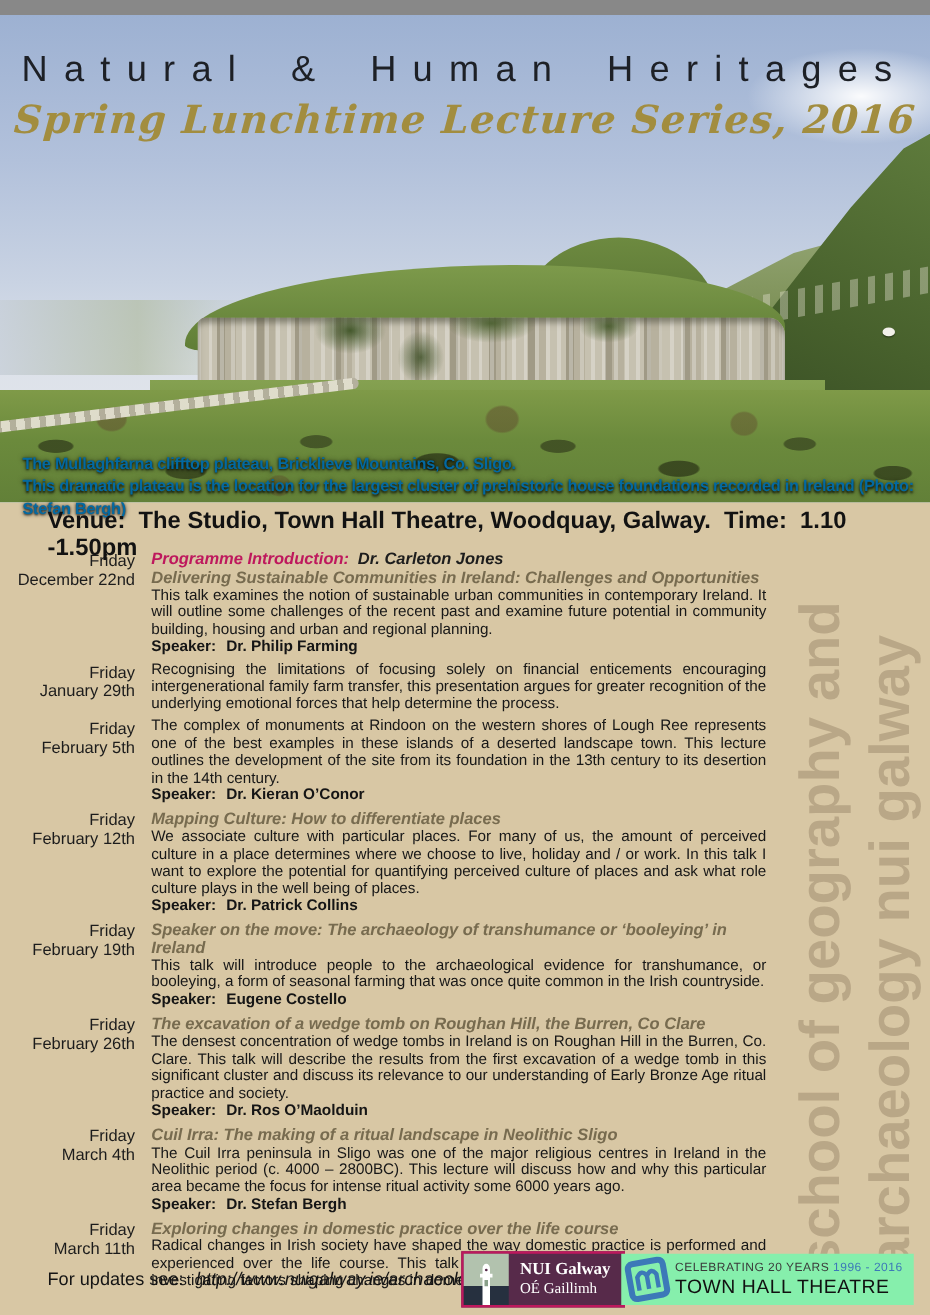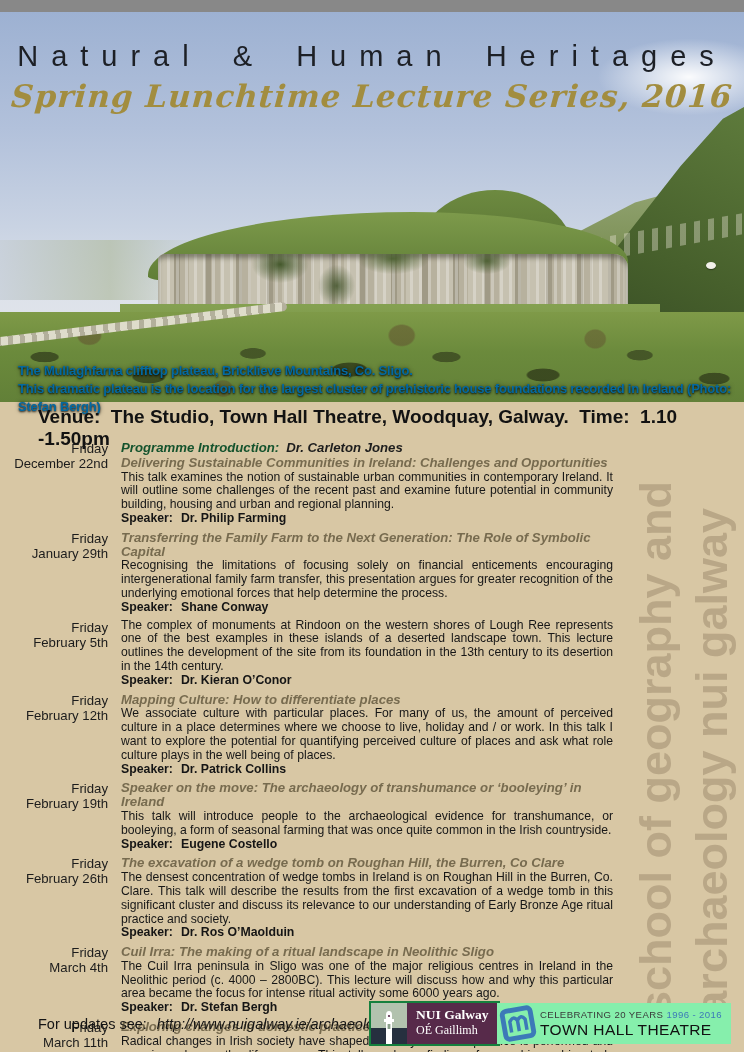--- a/index.html
+++ b/index.html
@@ -81,40 +81,40 @@
   
   .venue { position:absolute; top:394px; left:38px; width:640px;
     font-weight:bold; font-size:19px; color:#121212; white-space:pre-wrap; }
 
   .entries { position:absolute; top:428px; left:0; width:616px; }
   .entry { display:flex; margin-bottom:4px; }
   .date { width:108px; flex:none; text-align:right; font-size:13.2px; line-height:15px;
     color:#1c1c1c; padding-top:1px; }
   .content { margin-left:13px; width:492px; line-height:13.8px; }
   .intro-row { margin-bottom:1px; }
-  .title-olive { color:#14532d; font-weight:bold; font-style:italic; font-size:13.2px; }
+  .title-olive { color:#be185d; font-weight:bold; font-style:italic; font-size:13.2px; }
   .intro-name { color:#1d1d1d; font-weight:bold; font-style:italic; font-size:13.2px; margin-left:7px; }
   .lec-title { color:#776b4f; font-weight:bold; font-style:italic; font-size:13.2px;
     margin-bottom:1px; margin-top:1px; }
   .desc { font-size:12.2px; color:#171717; text-align:justify; }
   .speaker { font-weight:bold; font-size:12.3px; color:#151515; }
   .speaker .sp-name { margin-left:8px; }
 
   
   .side-text { position:absolute; top:410px; bottom:48px; right:6px; display:flex; gap:4px;
     align-items:flex-end; }
   .side-text span { writing-mode:vertical-rl; transform:rotate(180deg);
     font-size:45px; font-weight:bold; color:#b9a787; letter-spacing:0px; line-height:52px; }
 
   
   .updates { position:absolute; left:38px; top:1004px; font-size:14.5px; color:#141414; }
   .updates .url { font-style:italic; margin-left:10px; }
 
   .nui-logo { position:absolute; left:369px; top:989px; height:45px; display:flex;
-    border:2px solid #15803d; background:#572a4a; }
+    border:2px solid #be185d; background:#572a4a; }
   .nui-emblem { width:36px; height:41px; flex:none;
     background:linear-gradient(180deg,#b2c2ae 0 62%,#26303f 62% 100%);
     display:flex; align-items:flex-end; justify-content:center; }
   .nui-text { padding:4px 10px 4px 9px; color:#ffffff; font-family:"Liberation Serif", serif; }
   .nui-name { font-size:13.5px; font-weight:bold; }
   .nui-irish { font-size:12px; }
 
   .tht-logo { position:absolute; left:497px; top:991px; width:234px; height:41px;
     background:#86efac; display:flex; align-items:center; padding:2px 4px 2px 2px; }
   .tht-mark { width:38px; height:37px; flex:none; }
@@ -172,25 +172,21 @@
       </div>
     </div>
 
     <div class="entry">
       <div class="date">
         <div>Friday</div>
         <div>January 29th</div>
       </div>
       <div class="content">
 
-        <div class="lec-title">Transferring the Family Farm to the Next Generation: The Role of Symbolic Capital</div>
         <div class="desc">Recognising the limitations of focusing solely on financial enticements encouraging intergenerational family farm transfer, this presentation argues for greater recognition of the underlying emotional forces that help determine the process.</div>
-        <div class="speaker">
-          <span>Speaker:</span><span class="sp-name">Shane Conway</span>
-        </div>
       </div>
     </div>
 
     <div class="entry">
       <div class="date">
         <div>Friday</div>
         <div>February 5th</div>
       </div>
       <div class="content">
 

